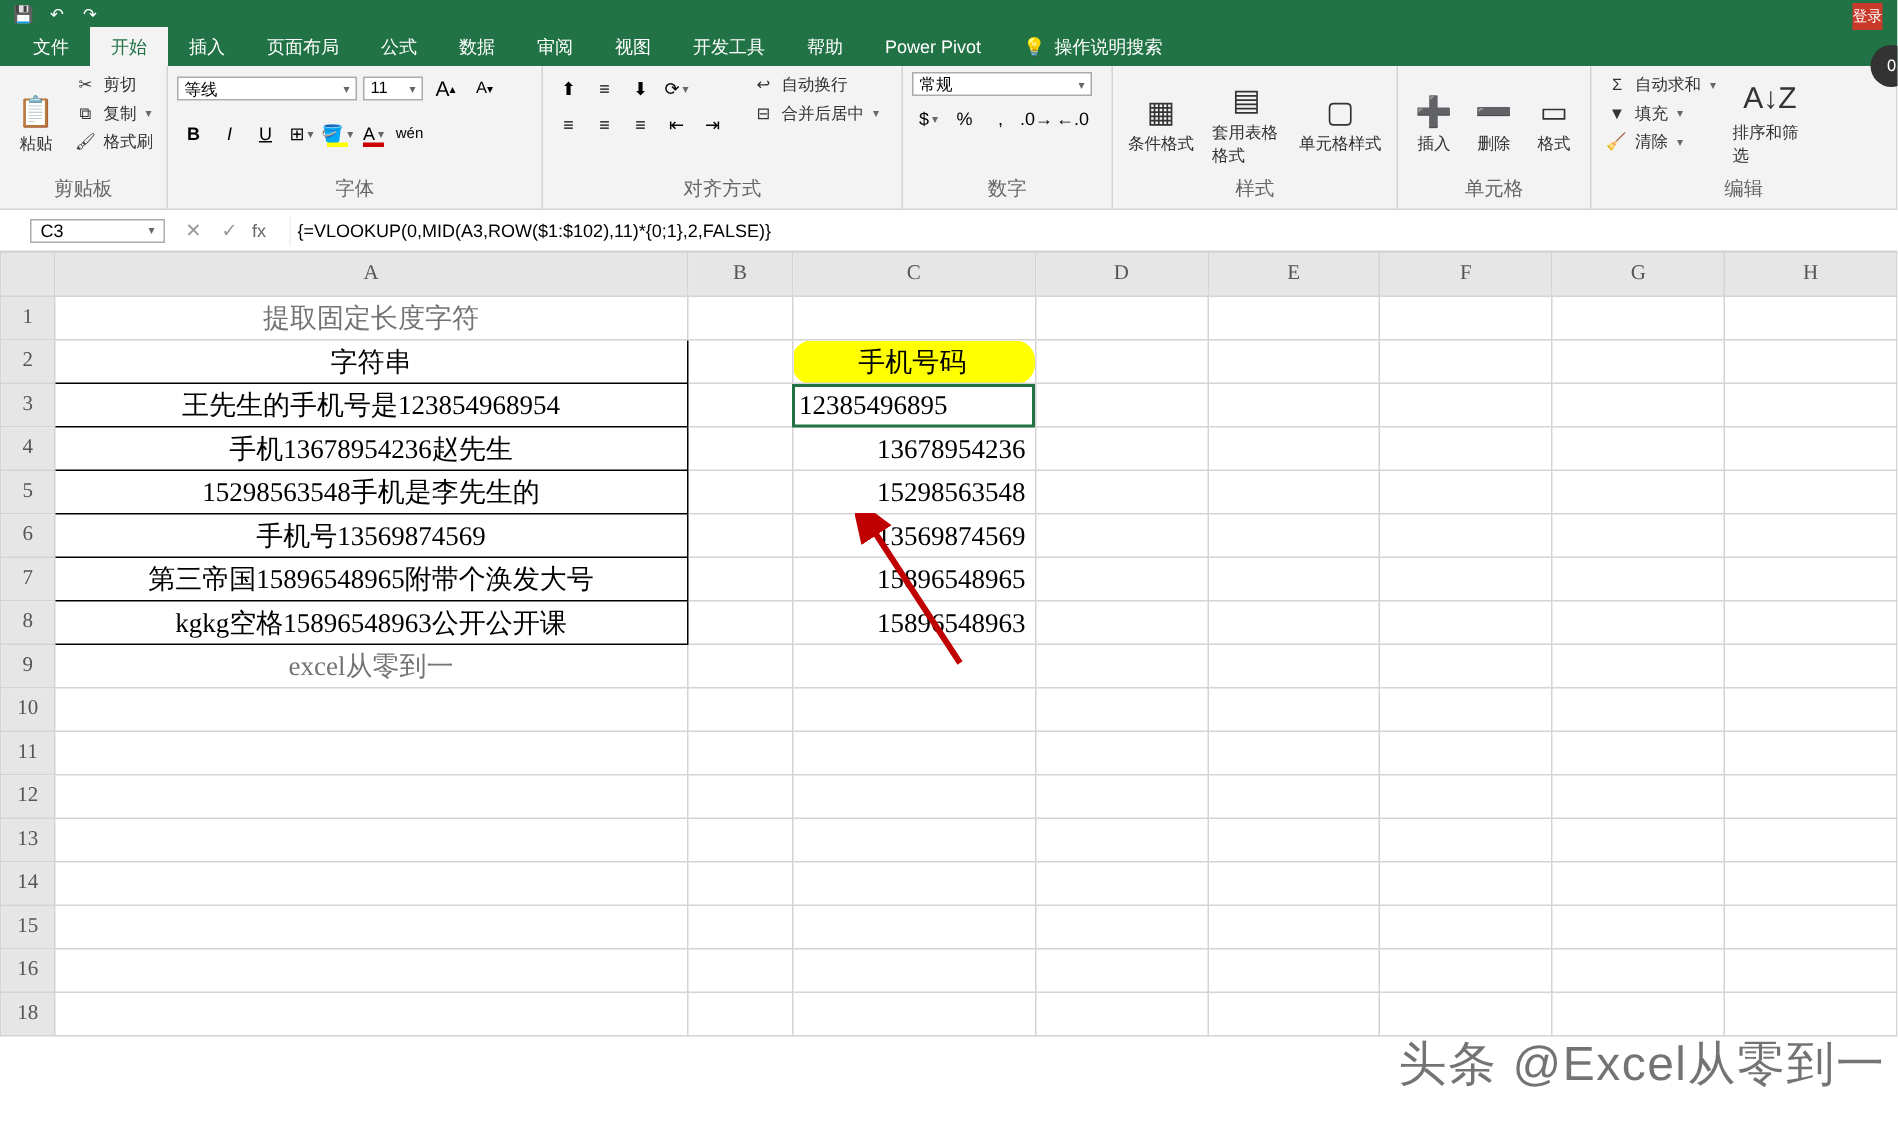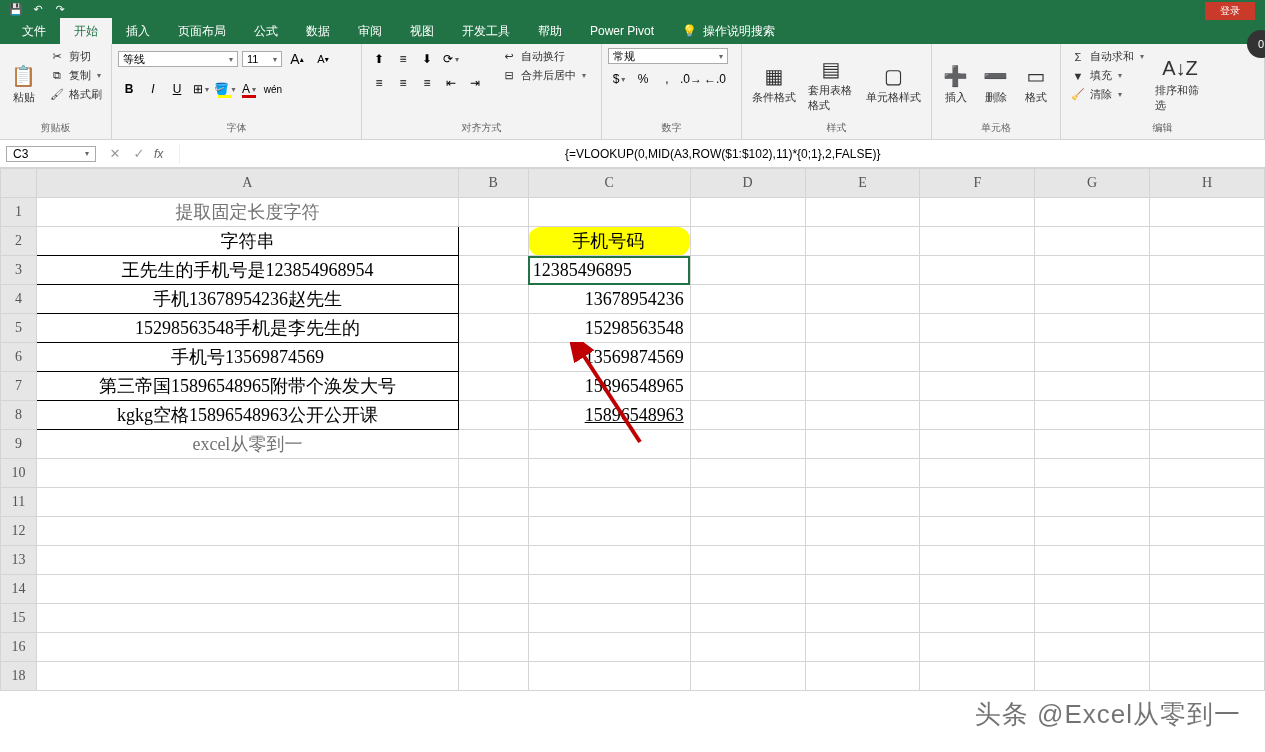--- a/index.html
+++ b/index.html
@@ -2,53 +2,53 @@
 <html><head>
 <meta charset="utf-8">
 <style>
 * { margin: 0; padding: 0; box-sizing: border-box; font-family: "Microsoft YaHei", sans-serif; }
 body { background: #fff; overflow: hidden; width: 1265px; height: 752px; position: relative; }
 
 
 .titlebar { height: 18px; background: #217346; display: flex; align-items: center; }
 .qat { display: flex; gap: 6px; padding-left: 8px; align-items: center; }
 .qat-btn { width: 16px; height: 16px; display: flex; align-items: center; justify-content: center; color: #fff; font-size: 11px; }
-.login-btn { position: absolute; right: 10px; top: 2px; background: #c93a2a; color: #fff; font-size: 10px; padding: 2px 15px; }
+.login-btn { position: absolute; right: 10px; top: 2px; background: #c93a2a; color: #fff; font-size: 10px; padding: 2px 0; }
 .avatar-circle { position: absolute; right: -10px; top: 30px; width: 28px; height: 28px; border-radius: 50%; background: #333; color:#fff; display:flex; align-items:center; justify-content:center; font-size:11px; z-index:10; }
 
 
 .ribbon-tabs { height: 26px; background: #217346; display: flex; align-items: center; padding-left: 8px; }
 .ribbon-tab { color: #fff; font-size: 12px; padding: 0 14px; height: 26px; line-height: 26px; cursor: pointer; }
 .ribbon-tab.active { background: #f3f3f3; color: #217346; }
 .tell-me { display:flex; align-items:center; gap:6px; color:#fff; font-size:12px; padding-left:14px; }
 
 
 .ribbon { height: 96px; background: #f3f3f3; border-bottom: 1px solid #d4d4d4; display: flex; }
 .group { border-right: 1px solid #d4d4d4; padding: 4px 6px 2px; display: flex; flex-direction: column; justify-content: space-between; }
-.group-label { font-size: 10px; color: #666; text-align: center; padding: 2px 0; }
+.group-label { font-size: 13px; color: #666; text-align: center; padding: 2px 0; }
 .group-content { display: flex; gap: 4px; flex: 1; }
 .big-btn { display: flex; flex-direction: column; align-items: center; justify-content: center; font-size: 11px; color: #333; padding: 2px 4px; cursor: pointer; }
 .big-btn .icon { width: 28px; height: 28px; display: flex; align-items: center; justify-content: center; font-size: 20px; }
 .small-row { display: flex; flex-direction: column; gap: 2px; font-size: 11px; color: #333; }
 .small-item { display: flex; align-items: center; gap: 4px; padding: 1px 3px; cursor: pointer; white-space: nowrap; }
 .small-icon { width: 16px; height: 14px; display: inline-flex; align-items: center; justify-content: center; font-size: 11px; }
 .combo { height: 16px; border: 1px solid #ababab; background: #fff; font-size: 11px; padding: 0 4px; display: flex; align-items: center; justify-content: space-between; }
 .font-row { display: flex; gap: 4px; align-items: center; margin-bottom: 4px; }
 .font-btns { display: flex; gap: 2px; }
 .fbtn { width: 22px; height: 22px; display: flex; align-items: center; justify-content: center; font-size: 12px; border: 1px solid transparent; cursor: pointer; }
 .align-grid { display: flex; flex-direction: column; gap: 2px; }
 .align-row { display: flex; gap: 2px; }
 
 
 .formula-bar { height: 28px; border-bottom: 1px solid #d4d4d4; display: flex; align-items: center; background: #fff; }
-.name-box { width: 90px; height: 16px; border: 1px solid #ababab; margin-left: 6px; font-size: 12px; padding: 0 6px; display: flex; align-items: center; justify-content: space-between; background:#fff; }
+.name-box { width: 90px; height: 16px; border: 1px solid #ababab; margin-left: 20px; font-size: 12px; padding: 0 6px; display: flex; align-items: center; justify-content: space-between; background:#fff; }
 .fb-btns { display: flex; gap: 6px; padding: 0 10px; align-items: center; }
 .fb-btn { width: 18px; height: 18px; display: flex; align-items: center; justify-content: center; font-size: 13px; color: #999; }
-.fx-lbl { font-style: italic; font-size: 12px; color: #666; padding-right: 6px; }
-.formula-input { flex: 1; font-size: 12px; padding: 0 4px; border-left: 1px solid #eee; height: 20px; line-height: 20px; text-align: center; }
+.fx-lbl { font-size: 12px; color: #666; padding-right: 6px; }
+.formula-input { flex: 1; font-size: 12px; padding: 0 4px; border-left: 1px solid #eee; height: 20px; line-height: 20px; }
 
 
 .sheet-wrap { position: relative; }
 .sheet { border-collapse: collapse; table-layout: fixed; }
 .sheet th, .sheet td { border: 1px solid #d4d4d4; font-size: 18px; font-family: "SimSun", serif; height: 29px; overflow: hidden; white-space: nowrap; }
 .sheet th { background: #e6e6e6; font-weight: normal; font-size: 14px; color: #555; }
 .corner { width: 36px; background: #e6e6e6; }
 .rowhdr { width: 36px; text-align: center; background: #e6e6e6; font-size: 14px; color: #555; }
 .colA { width: 422px; }
 .colB { width: 70px; }
@@ -60,21 +60,21 @@
 .yellow-bg { background: #ffff00; border-radius: 13px; }
 .data-border { border: 1px solid #000 !important; }
 .active-cell { outline: 2px solid #217346; outline-offset: -2px; }
 .col-active { background: #d2d2d2; }
 .row-active { background: #d2d2d2; }
 
 
 .arrow { position: absolute; left: 570px; top: 174px; pointer-events: none; }
 
 
-.watermark { position: absolute; right: 24px; bottom: 20px; font-size: 26px; color: rgba(0,0,0,0.55); font-family: "SimHei", sans-serif; letter-spacing: 1px; }
+.watermark { position: absolute; right: 8px; bottom: 20px; font-size: 32px; color: rgba(0,0,0,0.55); font-family: "SimHei", sans-serif; letter-spacing: 1px; }
 
 .dd { font-size: 8px; color: #666; padding-left:2px; }
 </style>
 </head>
 <body>
 
 <div class="titlebar">
   <div class="qat">
     <span class="qat-btn">💾</span>
     <span class="qat-btn">↶</span>
@@ -372,21 +372,21 @@
           <td class="cell "></td>
           <td class="cell "></td>
           <td class="cell "></td>
           <td class="cell "></td>
           <td class="cell "></td>
         </tr>
         <tr>
           <th class="rowhdr">8</th>
           <td class="cell center data-border">kgkg空格15896548963公开公开课</td>
           <td class="cell "></td>
-          <td class="cell center" style="text-align: right; padding-right: 6px; text-decoration: underline;">15896548963</td>
+          <td class="cell center" style="text-align: right; padding-right: 6px;">15896548963</td>
           <td class="cell "></td>
           <td class="cell "></td>
           <td class="cell "></td>
           <td class="cell "></td>
           <td class="cell "></td>
         </tr>
         <tr>
           <th class="rowhdr">9</th>
           <td class="cell red center">excel从零到一</td>
           <td class="cell "></td>

